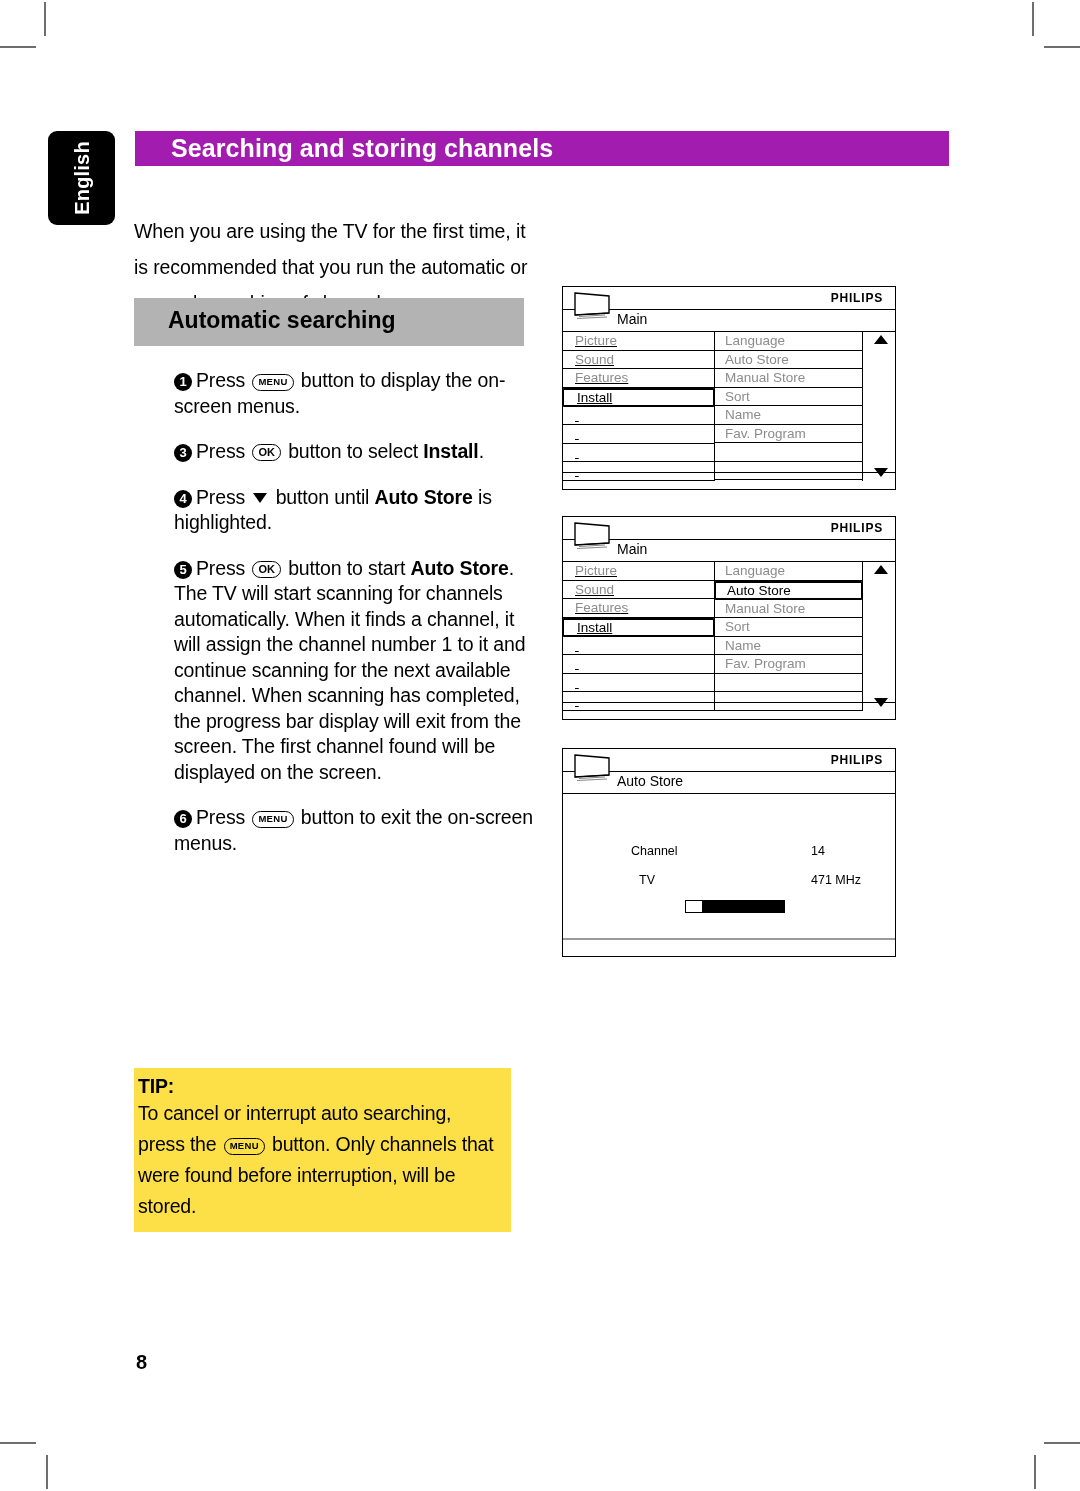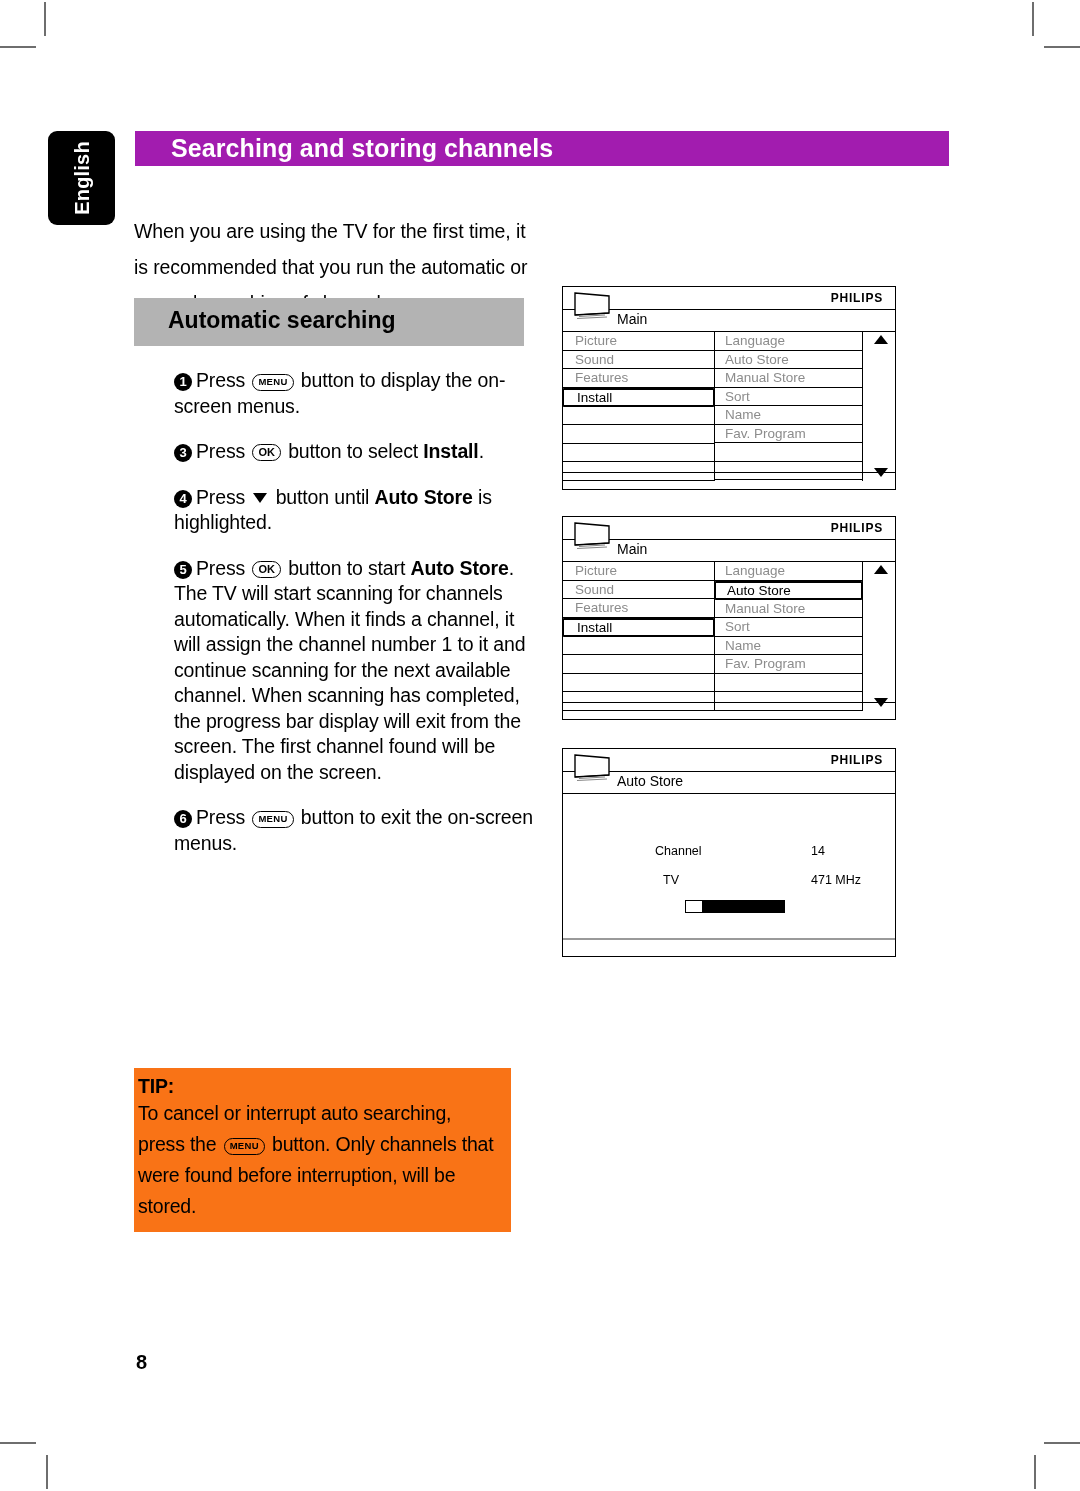--- a/index.html
+++ b/index.html
@@ -134,21 +134,21 @@
     vertical-align: 2px;
     margin: 0 2px;
   }
   .key.ok { padding: 0px 5px 1px 5px; font-size: 11px; letter-spacing: 0; }
 
   
   .tip-box {
     position: absolute;
     left: 134px; top: 1068px;
     width: 377px;
-    background: #f97316;
+    background: #fde047;
     padding: 6px 8px 10px 4px;
     box-sizing: border-box;
     font-size: 19.5px;
     line-height: 31px;
     letter-spacing: -0.2px;
   }
   .tip-label { font-weight: bold; display: block; line-height: 24px; }
 
   
   .page-num {
@@ -197,21 +197,21 @@
     font-size: 14px;
     line-height: 21px;
     white-space: nowrap;
   }
 
   .osd-body { position: relative; }
   .menu-cols { display: flex; position: relative; }
   .col {
     box-sizing: border-box;
   }
-  .col-left  { width: 152px; border-right: 1.6px solid #000; }
+  .col-left  { width: 152px; border-right: 1.6px solid #000; text-decoration: underline; }
   .col-right { width: 148px; border-right: 1.2px solid #000; }
   .col-scroll{ width: 30px;  position: relative; }
 
   .mrow {
     height: 18.5px;
     border-bottom: 1.1px solid #000;
     font-size: 13.5px;
     line-height: 18.5px;
     color: #8c8c8c;
     padding-left: 12px;
@@ -247,21 +247,21 @@
 
   .osd-footer {
     position: absolute;
     left: 0; right: 0; bottom: 0;
     height: 16px;
     border-top: 1.3px solid #000;
   }
 
   
   .as-body { position: relative; height: 146px; }
-  .as-label   { position: absolute; font-size: 12.5px; white-space: nowrap; margin-left: 24px; }
+  .as-label   { position: absolute; font-size: 12.5px; white-space: nowrap; }
   .as-value   { position: absolute; font-size: 12.5px; white-space: nowrap; }
   .as-ch-l { left: 68px; top: 50px; }
   .as-ch-v { left: 248px; top: 50px; }
   .as-tv-l { left: 76px; top: 79px; text-align: right; }
   .as-tv-v { left: 248px; top: 79px; }
   .progress-outer {
     position: absolute;
     left: 122px; top: 106px;
     width: 100px; height: 13px;
     border: 1.4px solid #000;

